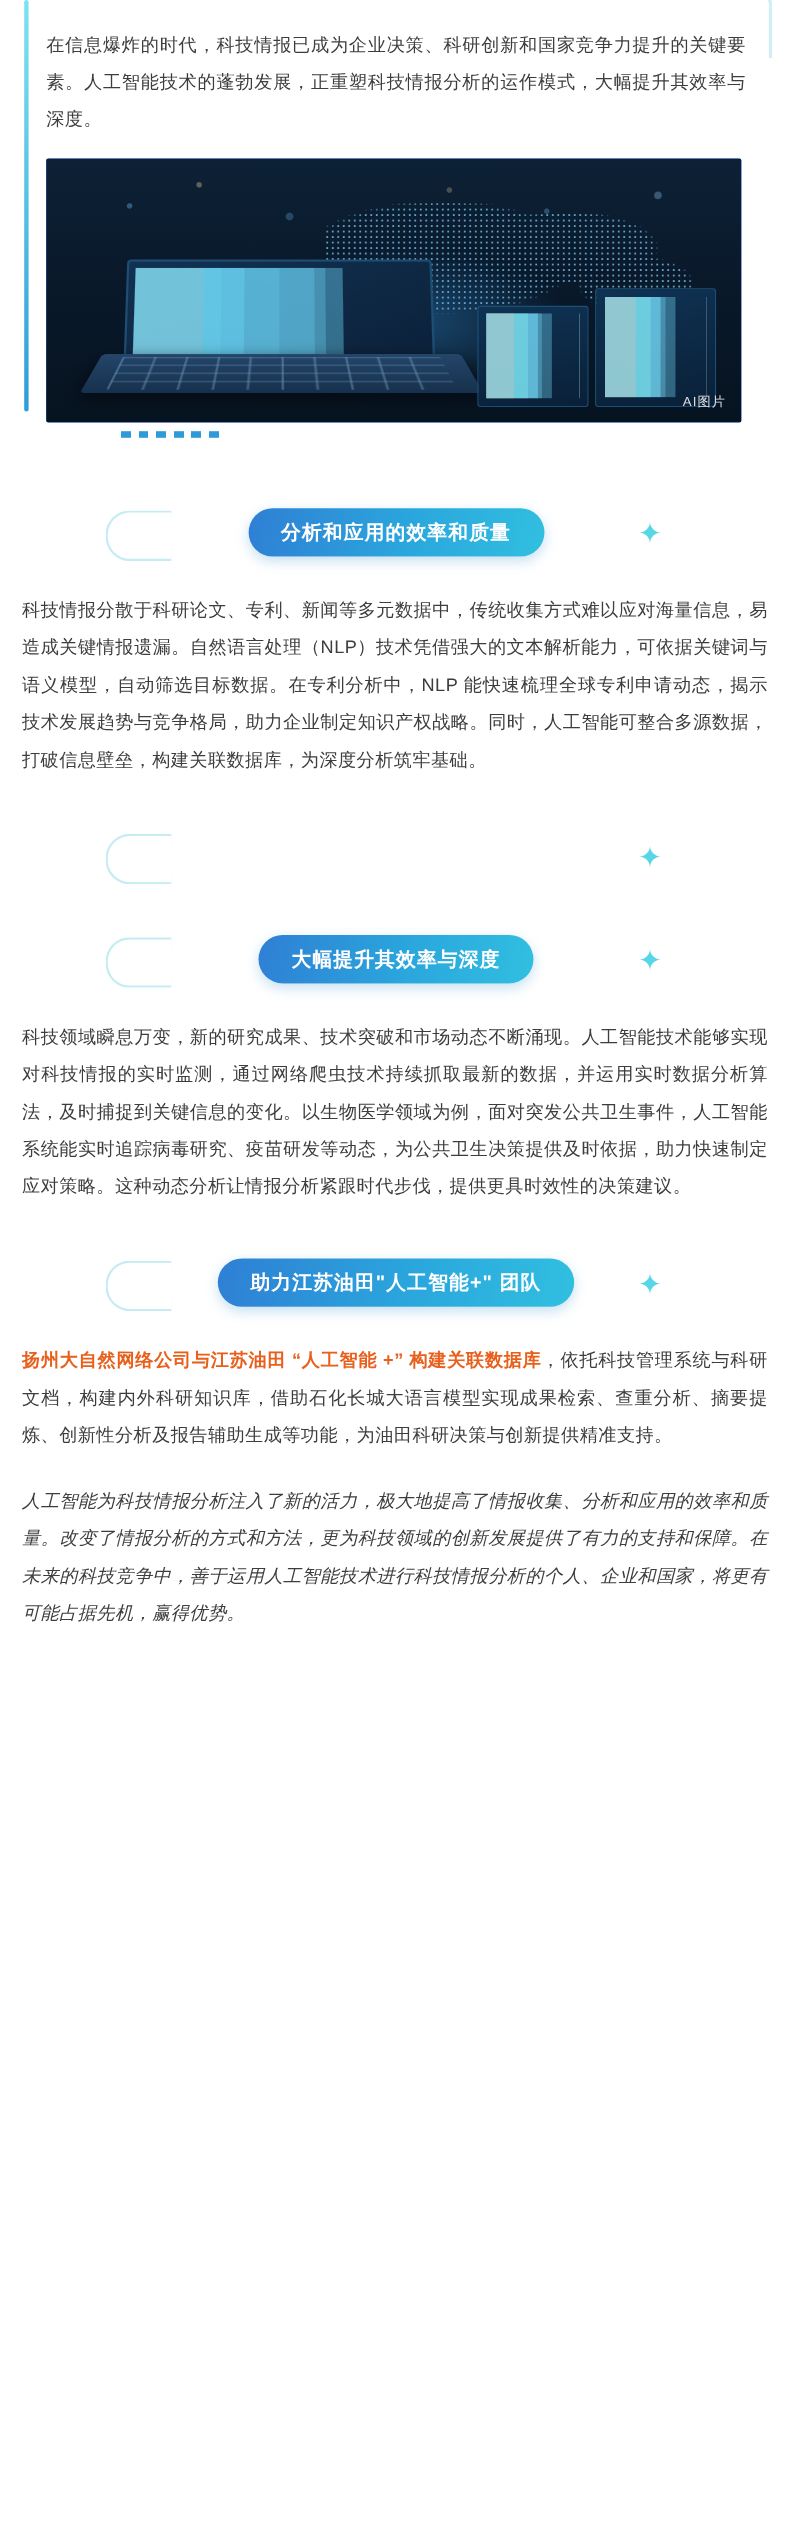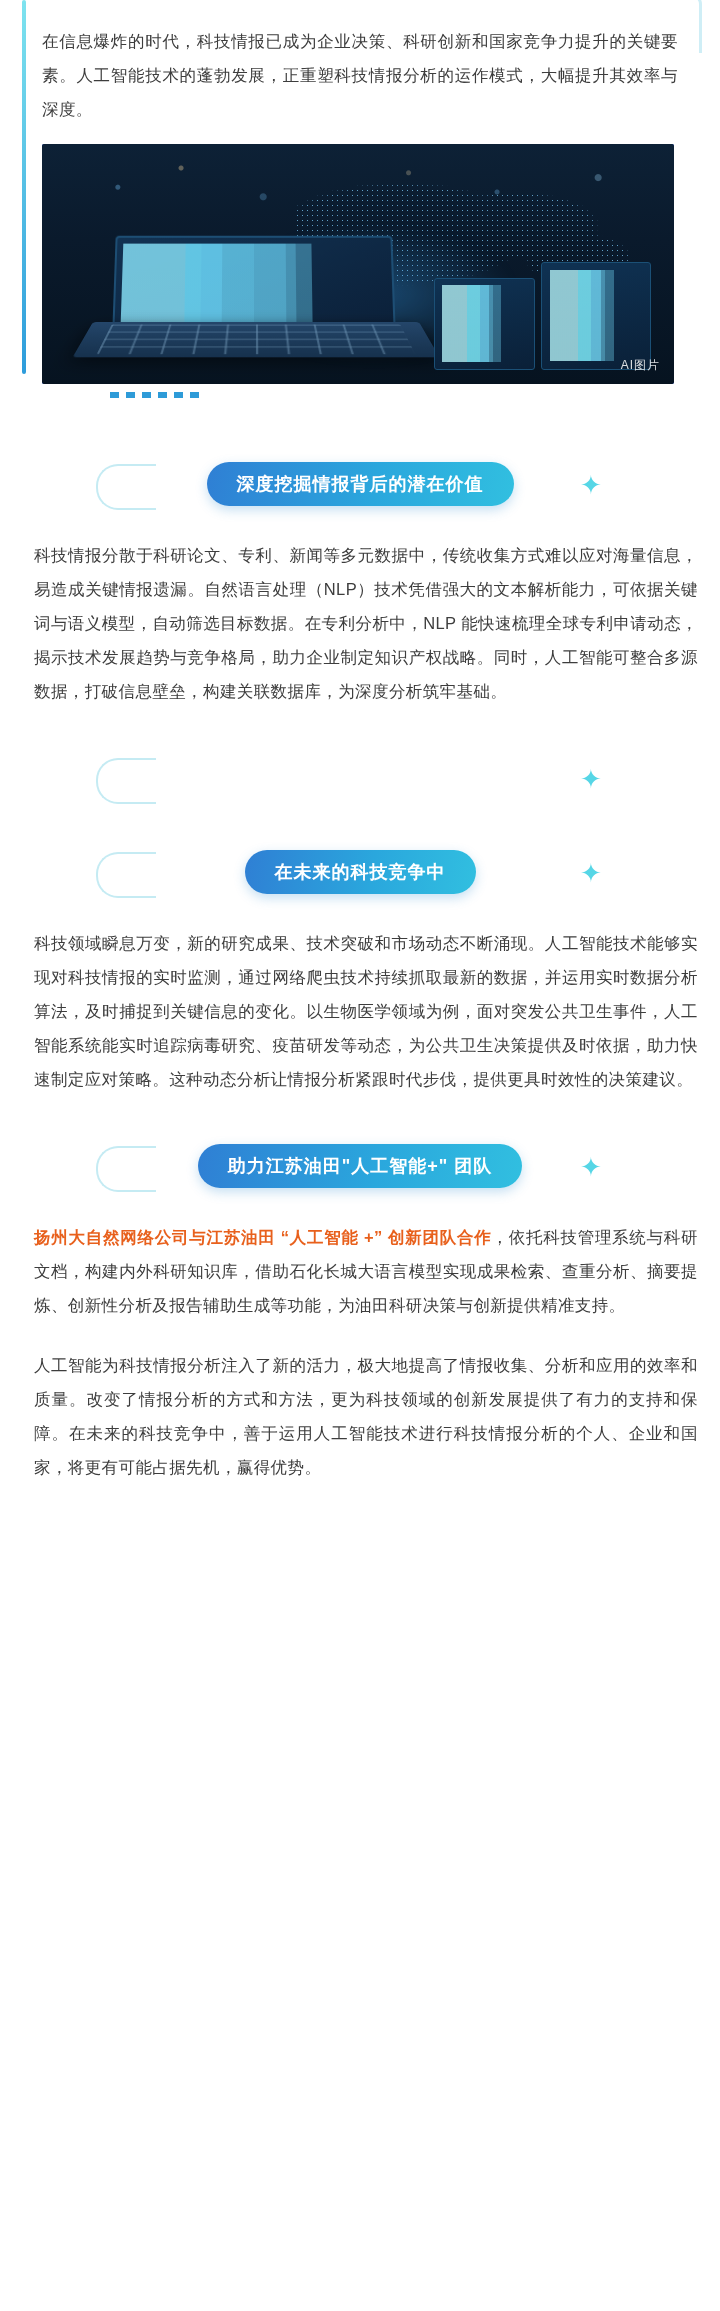--- a/index.html
+++ b/index.html
@@ -230,28 +230,28 @@
     right: 112px; top: 8px;
     width: 34px; height: 34px;
     color: #56d6e6;
     font-size: 26px;
     line-height: 34px;
     text-align: center;
   }
 
   
   .para {
-    margin: 0 22px 26px 34px;
+    margin: 0 22px 26px 20px;
     font-size: 16.5px;
     line-height: 34px;
     letter-spacing: 0.4px;
     text-align: justify;
     color: #3d3d3d;
   }
-  .para.last { margin-bottom: 6px; }
+  .para.last { margin-bottom: 6px; font-style: italic; }
   .highlight {
     color: #e8601c;
     font-weight: bold;
   }
 </style>
 </head>
 <body>
 
 <div class="page">
 
@@ -274,39 +274,39 @@
           <div class="m m2"></div>
         </div>
         <div class="hero-tag">AI图片</div>
       </div>
       <div class="dash-row"></div>
     </div>
   </div>
 
   <div class="section-head">
     <span class="deco-left"></span>
-    <span class="pill">深度挖掘情报背后的潜在价值</span>
+    <span class="pill">分析和应用的效率和质量</span>
     <span class="deco-right">✦</span>
   </div>
   <p class="para">科技情报分散于科研论文、专利、新闻等多元数据中，传统收集方式难以应对海量信息，易造成关键情报遗漏。自然语言处理（NLP）技术凭借强大的文本解析能力，可依据关键词与语义模型，自动筛选目标数据。在专利分析中，NLP 能快速梳理全球专利申请动态，揭示技术发展趋势与竞争格局，助力企业制定知识产权战略。同时，人工智能可整合多源数据，打破信息壁垒，构建关联数据库，为深度分析筑牢基础。</p>
 
   <div class="section-head">
     <span class="deco-left"></span>
     <span class="deco-right">✦</span>
   </div>
 
   <div class="section-head">
     <span class="deco-left"></span>
-    <span class="pill">在未来的科技竞争中</span>
+    <span class="pill">大幅提升其效率与深度</span>
     <span class="deco-right">✦</span>
   </div>
   <p class="para">科技领域瞬息万变，新的研究成果、技术突破和市场动态不断涌现。人工智能技术能够实现对科技情报的实时监测，通过网络爬虫技术持续抓取最新的数据，并运用实时数据分析算法，及时捕捉到关键信息的变化。以生物医学领域为例，面对突发公共卫生事件，人工智能系统能实时追踪病毒研究、疫苗研发等动态，为公共卫生决策提供及时依据，助力快速制定应对策略。这种动态分析让情报分析紧跟时代步伐，提供更具时效性的决策建议。</p>
 
   <div class="section-head">
     <span class="deco-left"></span>
     <span class="pill">助力江苏油田"人工智能+" 团队</span>
     <span class="deco-right">✦</span>
   </div>
-  <p class="para"><span class="highlight">扬州大自然网络公司与江苏油田 “人工智能 +” 创新团队合作</span><span>，依托科技管理系统与科研文档，构建内外科研知识库，借助石化长城大语言模型实现成果检索、查重分析、摘要提炼、创新性分析及报告辅助生成等功能，为油田科研决策与创新提供精准支持。</span></p>
+  <p class="para"><span class="highlight">扬州大自然网络公司与江苏油田 “人工智能 +” 构建关联数据库</span><span>，依托科技管理系统与科研文档，构建内外科研知识库，借助石化长城大语言模型实现成果检索、查重分析、摘要提炼、创新性分析及报告辅助生成等功能，为油田科研决策与创新提供精准支持。</span></p>
 
   <p class="para last">人工智能为科技情报分析注入了新的活力，极大地提高了情报收集、分析和应用的效率和质量。改变了情报分析的方式和方法，更为科技领域的创新发展提供了有力的支持和保障。在未来的科技竞争中，善于运用人工智能技术进行科技情报分析的个人、企业和国家，将更有可能占据先机，赢得优势。</p>
 
 </div>
 
 </body></html>

